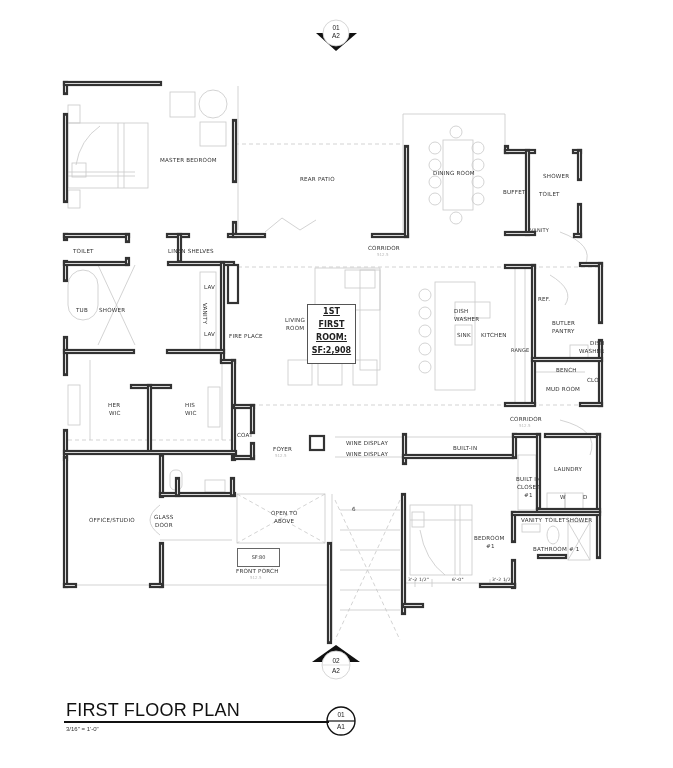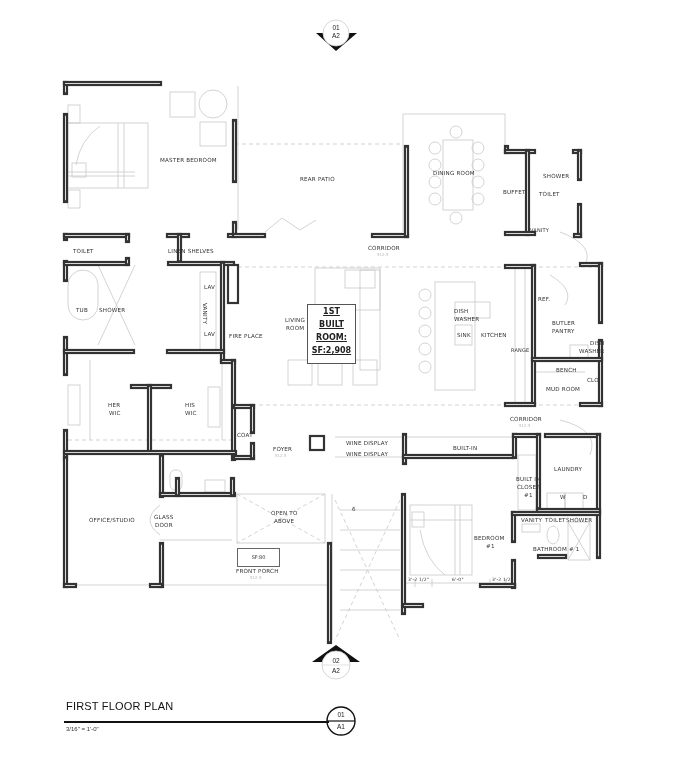--- a/index.html
+++ b/index.html
@@ -3,21 +3,21 @@
 <meta charset="utf-8">
 <style>
   html, body { margin: 0; padding: 0; background: #ffffff; }
   body { width: 673px; height: 768px; position: relative; overflow: hidden; font-family: "Liberation Sans", sans-serif; }
   #plan { position: absolute; left: 0; top: 0; width: 673px; height: 768px; }
   .lbl { position: absolute; font-family: "DejaVu Sans", sans-serif; font-size: 5.6px; color: #333; letter-spacing: 0.2px; white-space: nowrap; text-transform: uppercase; line-height: 1.25; text-align: center; }
   .sub { position: absolute; font-family: "DejaVu Sans", sans-serif; font-size: 4px; color: #bbb; white-space: nowrap; }
   .area-box { position: absolute; left: 307px; top: 304px; width: 47px; height: 58px; border: 1px solid #555; background: #fff; text-align: center; font-family: "DejaVu Sans", sans-serif; font-weight: bold; font-size: 8px; line-height: 13px; color: #222; }
   .area-box span { display: block; text-decoration: underline; }
   .porch-box { position: absolute; left: 237px; top: 548px; width: 41px; height: 17px; border: 1px solid #666; font-family: "DejaVu Sans", sans-serif; font-size: 5px; line-height: 17px; text-align: center; color: #333; }
-  .title { position: absolute; left: 66px; top: 700px; font-family: "Liberation Sans", sans-serif; font-size: 11px; color: #111; letter-spacing: 0.2px; }
+  .title { position: absolute; left: 66px; top: 700px; font-family: "Liberation Sans", sans-serif; font-size: 18px; color: #111; letter-spacing: 0.2px; }
   .scale { position: absolute; left: 66px; top: 726px; font-family: "Liberation Sans", sans-serif; font-size: 6px; color: #333; }
   .title-rule { position: absolute; left: 64px; top: 721px; width: 265px; height: 2px; background: #111; }
   .tag { position: absolute; font-family: "Liberation Sans", sans-serif; font-size: 6.5px; color: #222; text-align: center; width: 20px; line-height: 8px; }
 </style>
 </head>
 <body>
 
 <svg id="plan" viewBox="0 0 673 768" xmlns="http://www.w3.org/2000/svg">
 
   <g stroke="#c8c8c8" stroke-width="0.8" fill="none">
@@ -267,21 +267,21 @@
 <div class="lbl" style="left:99px;top:307px;">SHOWER</div>
 <div class="lbl" style="left:204px;top:284px;">LAV</div>
 <div class="lbl" style="left:194px;top:310px;transform:rotate(90deg);">VANITY</div>
 <div class="lbl" style="left:204px;top:331px;">LAV</div>
 <div class="lbl" style="left:229px;top:333px;">FIRE PLACE</div>
 <div class="lbl" style="left:285px;top:317px;">LIVING</div>
 <div class="lbl" style="left:286px;top:325px;">ROOM</div>
 
 <div class="area-box">
   <span>1ST</span>
-  <span>BUILT</span>
+  <span>FIRST</span>
   <span>ROOM:</span>
   <span>SF:2,908</span>
 </div>
 
 <div class="lbl" style="left:454px;top:308px;">DISH</div>
 <div class="lbl" style="left:454px;top:316px;">WASHER</div>
 <div class="lbl" style="left:457px;top:332px;">SINK</div>
 <div class="lbl" style="left:481px;top:332px;">KITCHEN</div>
 <div class="lbl" style="left:511px;top:347px;font-size:5px;">RANGE</div>
 <div class="lbl" style="left:538px;top:296px;">REF.</div>

